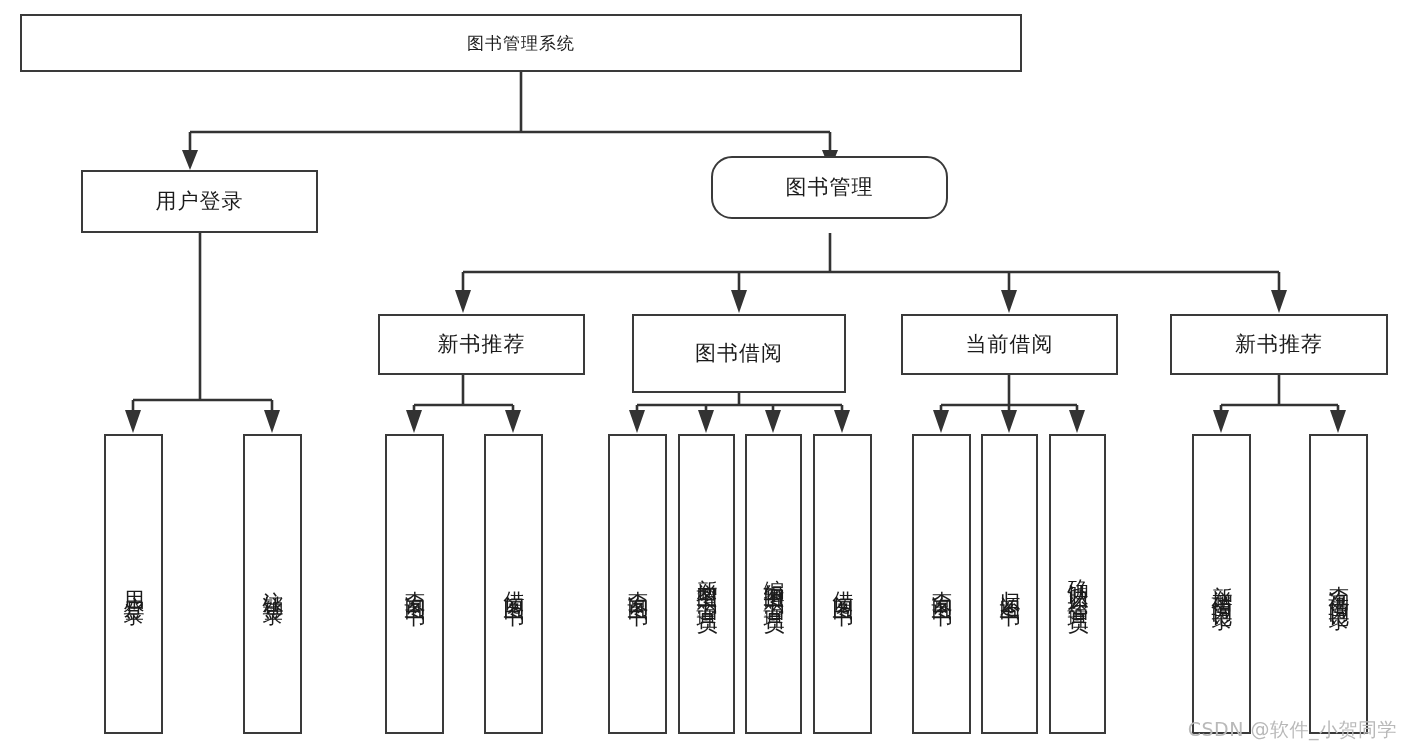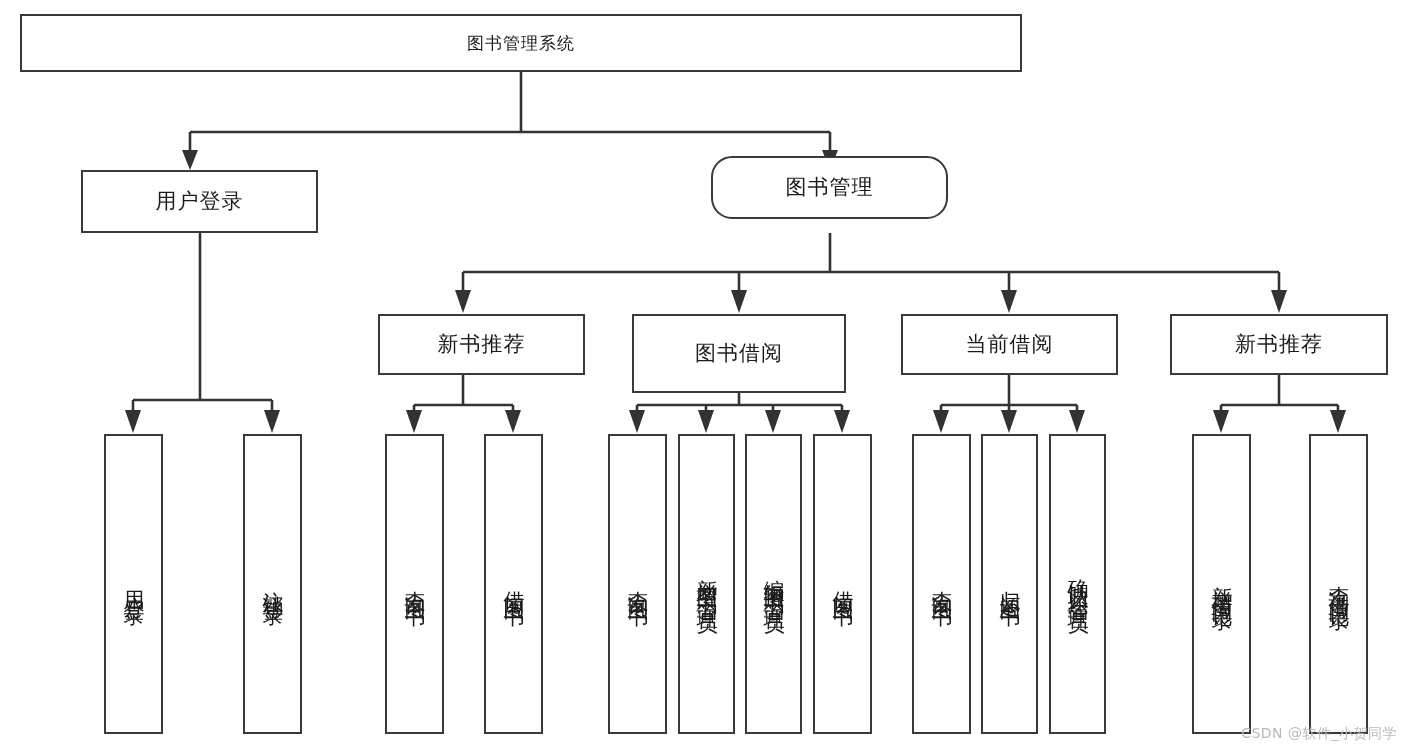--- a/index.html
+++ b/index.html
@@ -47,21 +47,21 @@
     white-space:normal;
   }
   .node.v .vtxt{
     writing-mode:vertical-rl;
     text-orientation:upright;
     display:block;
   }
   .watermark{
     position:absolute;
     right:8px;bottom:4px;
-    font-size:14px;
+    font-size:19px;
     color:#b9b9b9;
     letter-spacing:0.5px;
     white-space:nowrap;
     z-index:9;
     font-family:"DejaVu Sans","Liberation Sans",sans-serif;
   }
   svg#wires{
     position:absolute;left:0;top:0;width:1405px;height:747px;
     z-index:1;pointer-events:none;
   }

